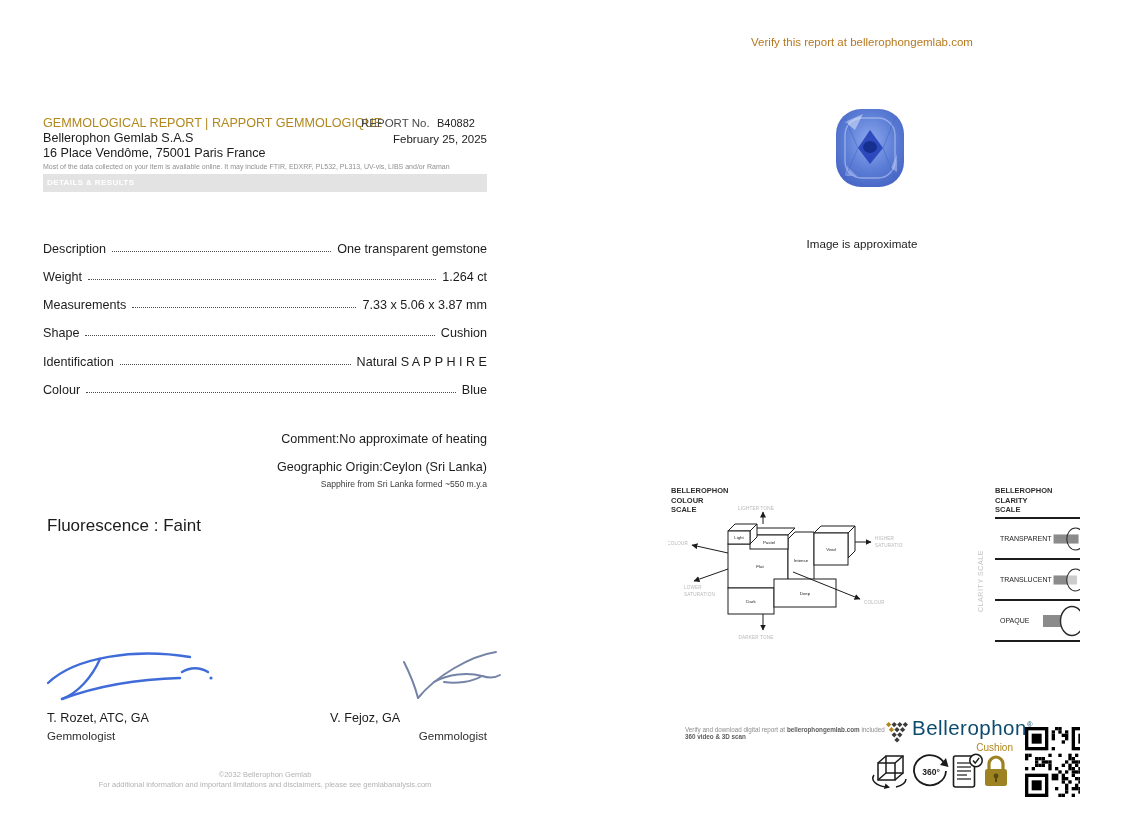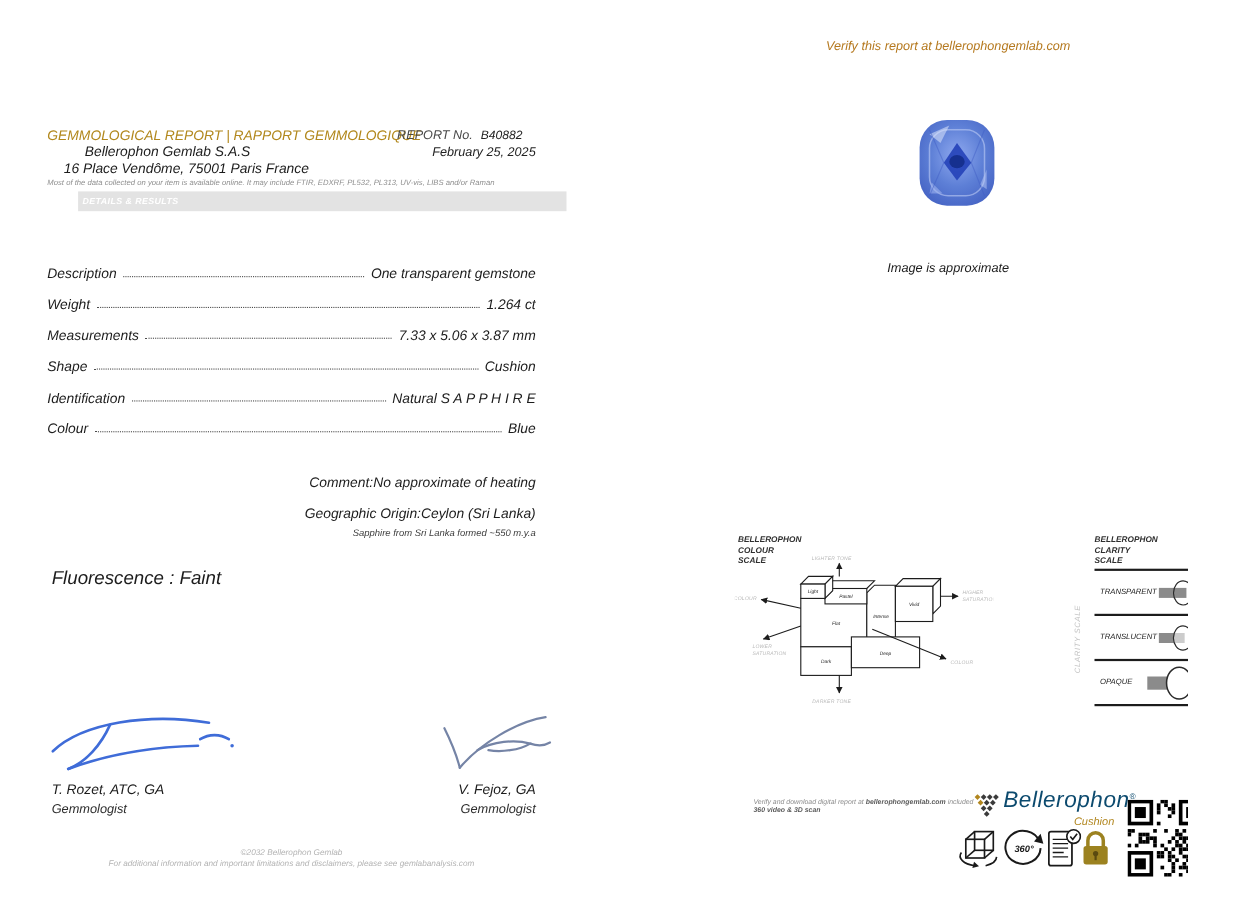--- a/index.html
+++ b/index.html
@@ -1,32 +1,32 @@
 <!DOCTYPE html>
 <html><head>
 <meta charset="utf-8">
 <style>
   html,body{margin:0;padding:0;background:#fff;}
   #page{position:relative;width:1080px;height:817px;background:#ffffff;overflow:hidden;
-        font-family:"Liberation Sans",sans-serif;color:#1c1c1c;font-style:italic;}
+        font-family:"Liberation Sans",sans-serif;color:#1c1c1c;}
   .abs{position:absolute;}
 
   
   .verify-link{left:647px;top:36px;width:430px;text-align:center;font-size:11.5px;color:#b5791f;}
 
   
   .hdr{left:43px;top:116px;width:444px;height:80px;}
   .hdr-title{left:0;top:0;font-size:12.6px;color:#b2881d;white-space:nowrap;}
   .hdr-repno-label{left:318px;top:1px;font-size:11.5px;color:#4a4a4a;}
   .hdr-repno{left:394px;top:1px;font-size:11px;color:#222;}
   .hdr-date{right:0;top:17px;font-size:11.5px;color:#222;}
-  .hdr-company{left:0;top:15px;font-size:12.6px;color:#1c1c1c;margin-left:34px;}
-  .hdr-address{left:0;top:30px;font-size:12.6px;color:#1c1c1c;margin-left:15px;}
+  .hdr-company{left:0;top:15px;font-size:12.6px;color:#1c1c1c;}
+  .hdr-address{left:0;top:30px;font-size:12.6px;color:#1c1c1c;}
   .hdr-note{left:0;top:47px;font-size:7px;color:#8f8f8f;white-space:nowrap;}
-  .hdr-bar{left:0;top:58px;width:444px;height:18px;background:#e3e3e3;margin-left:28px;}
+  .hdr-bar{left:0;top:58px;width:444px;height:18px;background:#e3e3e3;}
   .hdr-bar span{display:block;padding-left:4px;line-height:18px;font-size:8px;font-weight:bold;
                 color:#ffffff;letter-spacing:.4px;}
 
   
   .rows{left:43px;top:236px;width:444px;}
   .detail-row{display:flex;align-items:flex-end;height:20px;margin-bottom:8px;font-size:12.6px;}
   .detail-row.gap{margin-top:9px;}
   .d-label{white-space:nowrap;}
   .leader{flex:1;border-bottom:1.7px dotted #4a4a4a;margin:0 6px 4px 6px;min-width:20px;}
   .d-value{white-space:nowrap;}
@@ -36,21 +36,21 @@
   .comment-row{left:47px;top:432px;width:440px;}
   .origin-row{left:47px;top:460px;width:440px;}
   .origin-note-box{left:47px;top:479px;width:440px;text-align:right;font-size:8.6px;color:#3d3d3d;}
   .fluor{left:47px;top:516px;font-size:17px;}
 
   
   .sig1{left:40px;top:645px;}
   .sig2{left:398px;top:648px;}
   .sig-name-l{left:47px;top:711px;font-size:12.6px;}
   .sig-title-l{left:47px;top:729px;font-size:11.6px;color:#2e2e2e;}
-  .sig-name-r{left:330px;top:711px;width:157px;text-align:right;font-size:12.6px;}
+  .sig-name-r{left:330px;top:711px;width:157px;text-align:left;font-size:12.6px;}
   .sig-title-r{left:330px;top:729px;width:157px;text-align:right;font-size:11.6px;color:#2e2e2e;}
 
   
   .footer{left:43px;top:770px;width:444px;text-align:center;font-size:7.5px;color:#b3b3b3;line-height:10px;}
 
   
   .gem{left:833px;top:106px;}
   .gem-caption{left:647px;top:237px;width:430px;text-align:center;font-size:11.6px;color:#1c1c1c;}
 
   

